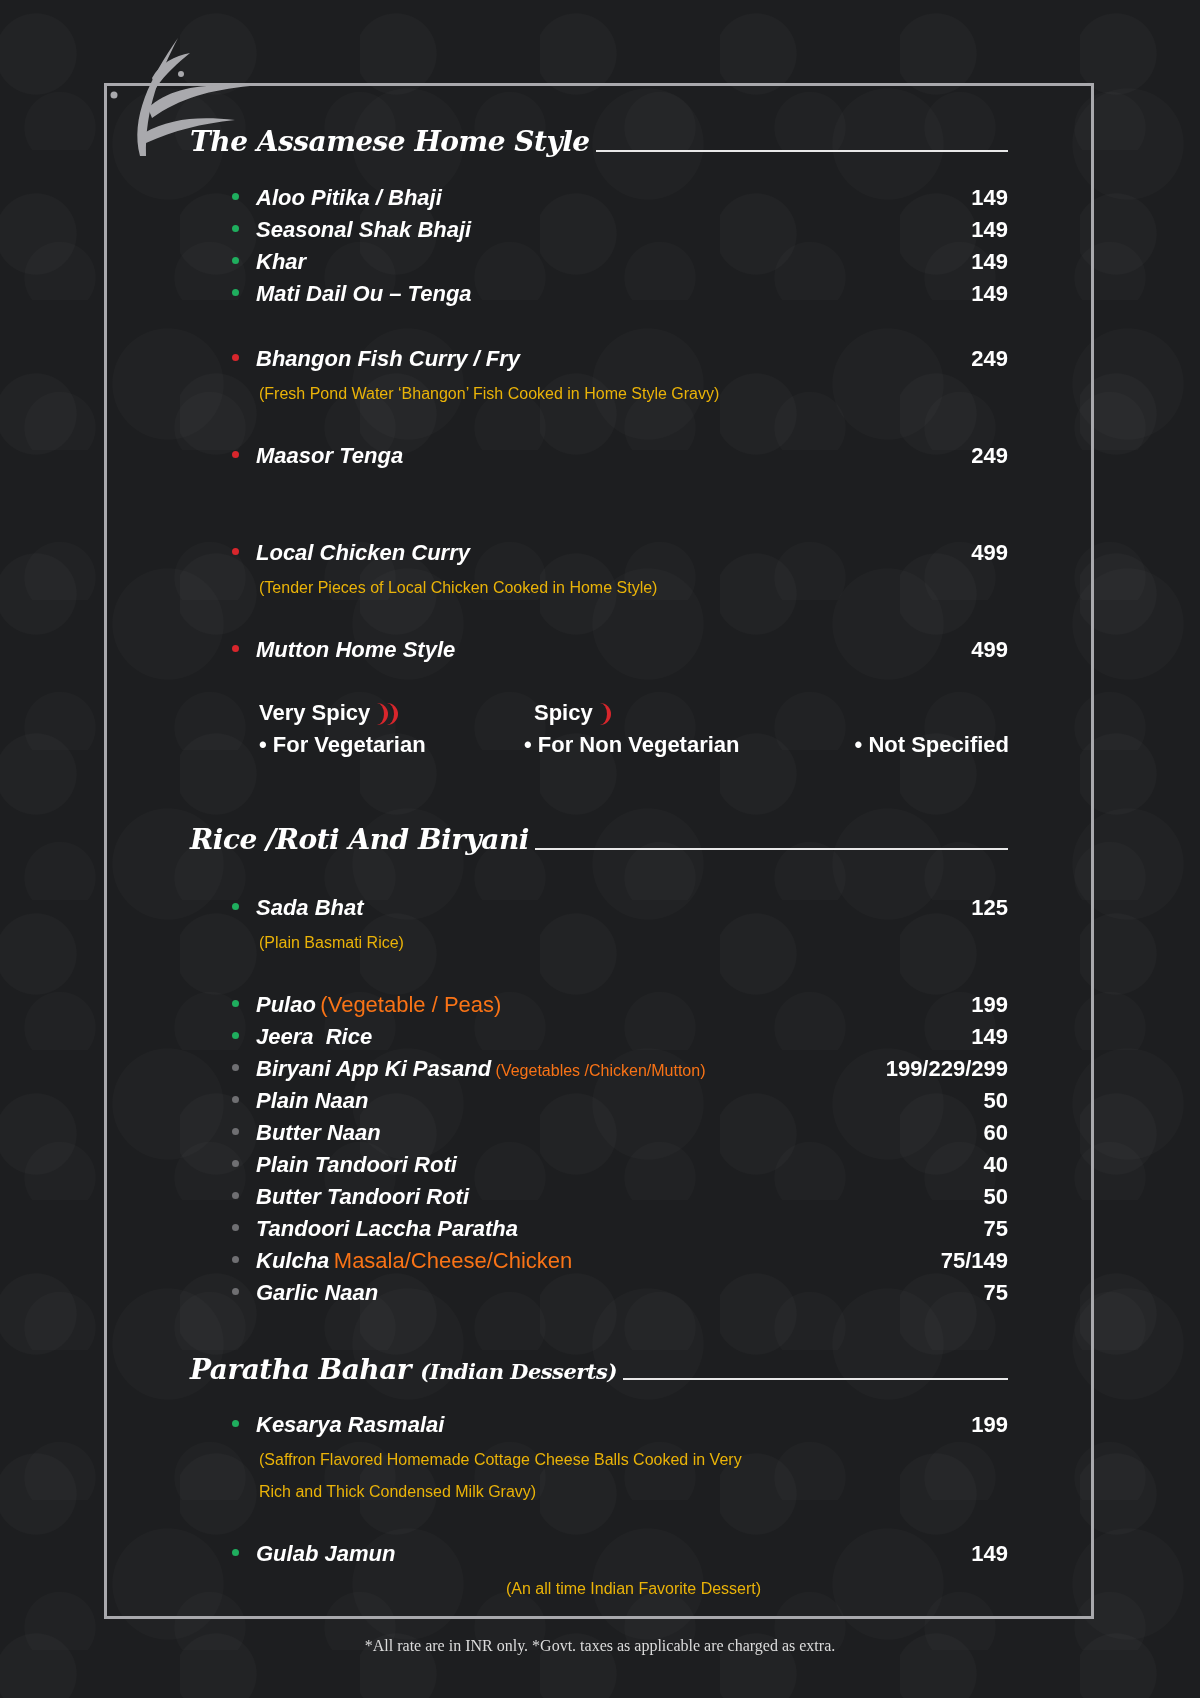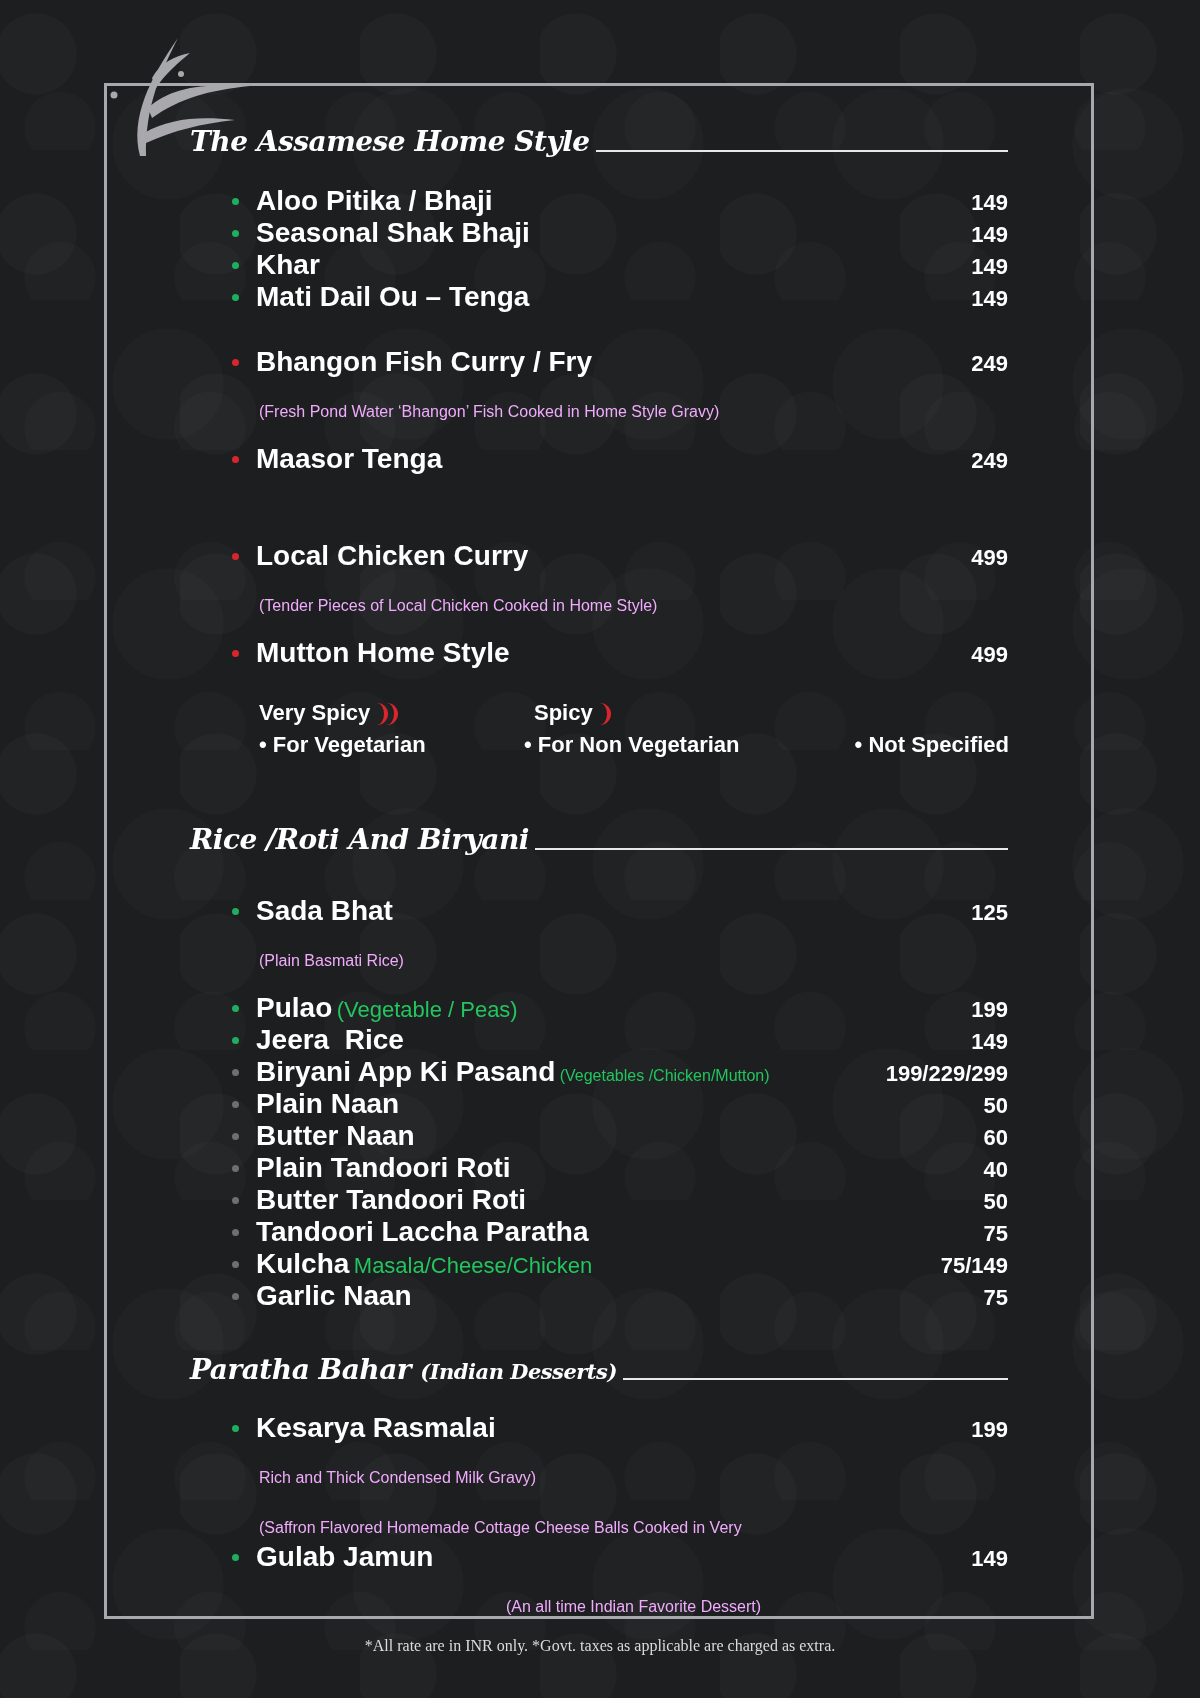--- a/index.html
+++ b/index.html
@@ -28,25 +28,25 @@
       font-size:28px; color:#fff; white-space:nowrap; letter-spacing:-0.5px;
     }
     .section-title .t small { font-size:21px; }
     .section-title .line { flex:1; height:2px; background:#e8e8e8; margin-left:6px; margin-bottom:6px; }
     .item { position:absolute; left:232px; width:776px; }
     .item .row { display:flex; align-items:baseline; height:32px; }
     .dot { width:7px; height:7px; border-radius:50%; display:inline-block; margin-right:17px; position:relative; top:-5px; flex:none; }
     .dot.veg { background:#1fae5e; }
     .dot.nonveg { background:#d8262c; }
     .dot.na { background:#6f6f72; }
-    .name { font-weight:bold; font-size:28px; color:#fff; }
-    .extra { font-weight:normal; font-size:22px; color:#22c55e; }
+    .name { font-weight:bold; font-size:22px; color:#fff;font-style:italic; }
+    .extra { font-weight:normal; font-size:22px; color:#f97316; }
     .extra.small { font-size:16px; }
     .price { margin-left:auto; font-weight:bold; font-size:22px; color:#fff; }
-    .desc { font-size:16px; color:#f0abfc; margin-left:27px; line-height:32px;margin-top:18px; }
+    .desc { font-size:16px; color:#eab308; margin-left:27px; line-height:32px; }
     .legend { position:absolute; top:700px; left:259px; width:750px; font-weight:bold; font-size:22px; }
     .legend .l { position:absolute; white-space:nowrap; }
     .chili { display:inline-block; width:10px; height:22px; border-right:4px solid #d8262c; border-radius:0 14px 14px 0; margin-left:4px; vertical-align:middle; }
     .footer {
       position:absolute; left:0; width:1200px; top:1637px; text-align:center;
       font-family:"Liberation Serif", serif; font-size:16px; color:#dcdcdc;
     }
   </style>
 </head>
 <body>
@@ -211,22 +211,22 @@
   <span class="t"><span>Paratha Bahar</span> <small>(Indian Desserts)</small></span>
   <span class="line"></span>
 </div>
 
 <div class="item" style="top:1412px;">
     <div class="row">
       <span class="dot veg"></span>
       <span class="name">Kesarya Rasmalai</span>
       <span class="price">199</span>
     </div>
+    <div class="desc">(Saffron Flavored Homemade Cottage Cheese Balls Cooked in Very</div>
     <div class="desc">Rich and Thick Condensed Milk Gravy)</div>
-    <div class="desc">(Saffron Flavored Homemade Cottage Cheese Balls Cooked in Very</div>
   </div>
 <div class="item" style="top:1541px;text-align:center;">
     <div class="row">
       <span class="dot veg"></span>
       <span class="name">Gulab Jamun</span>
       <span class="price">149</span>
     </div>
     <div class="desc">(An all time Indian Favorite Dessert)</div>
   </div>
 

